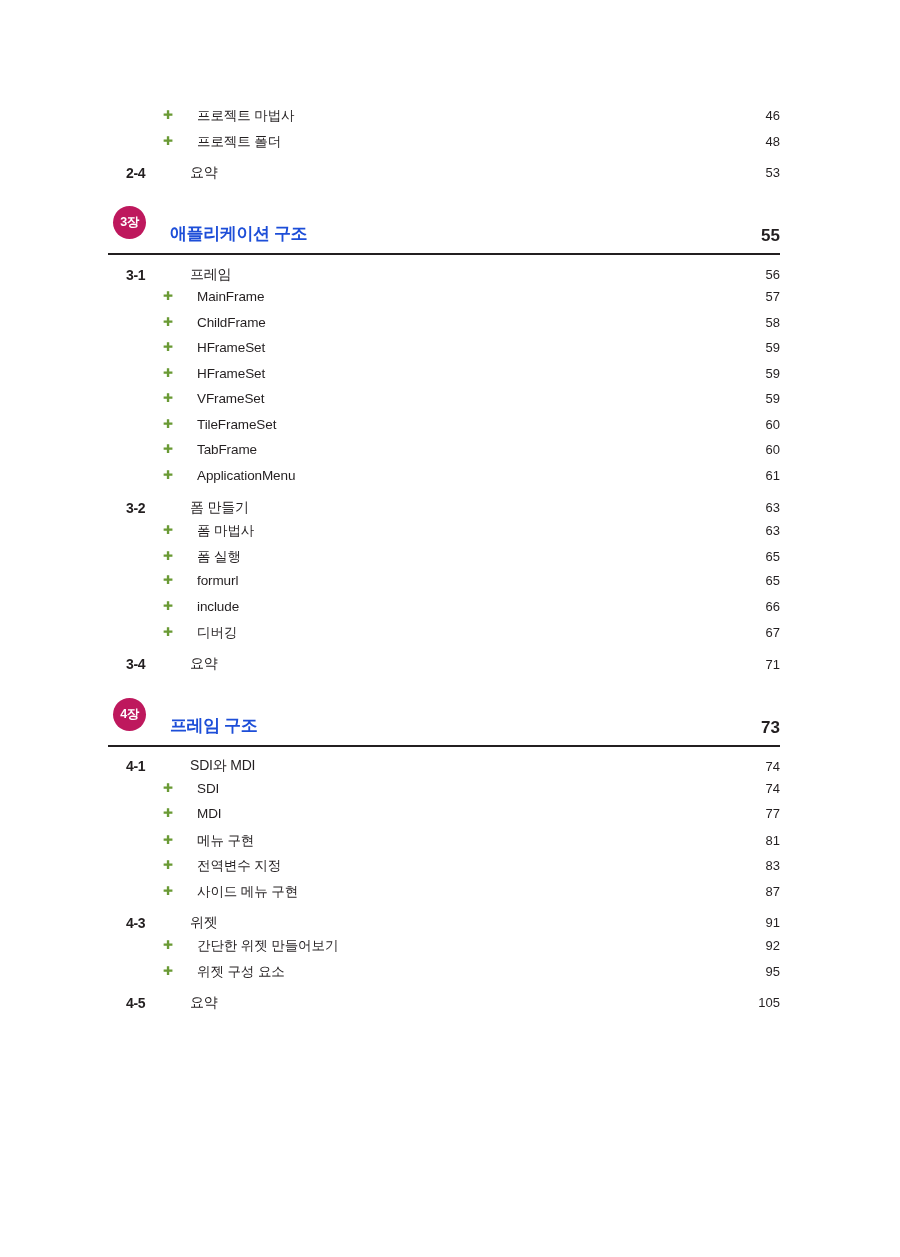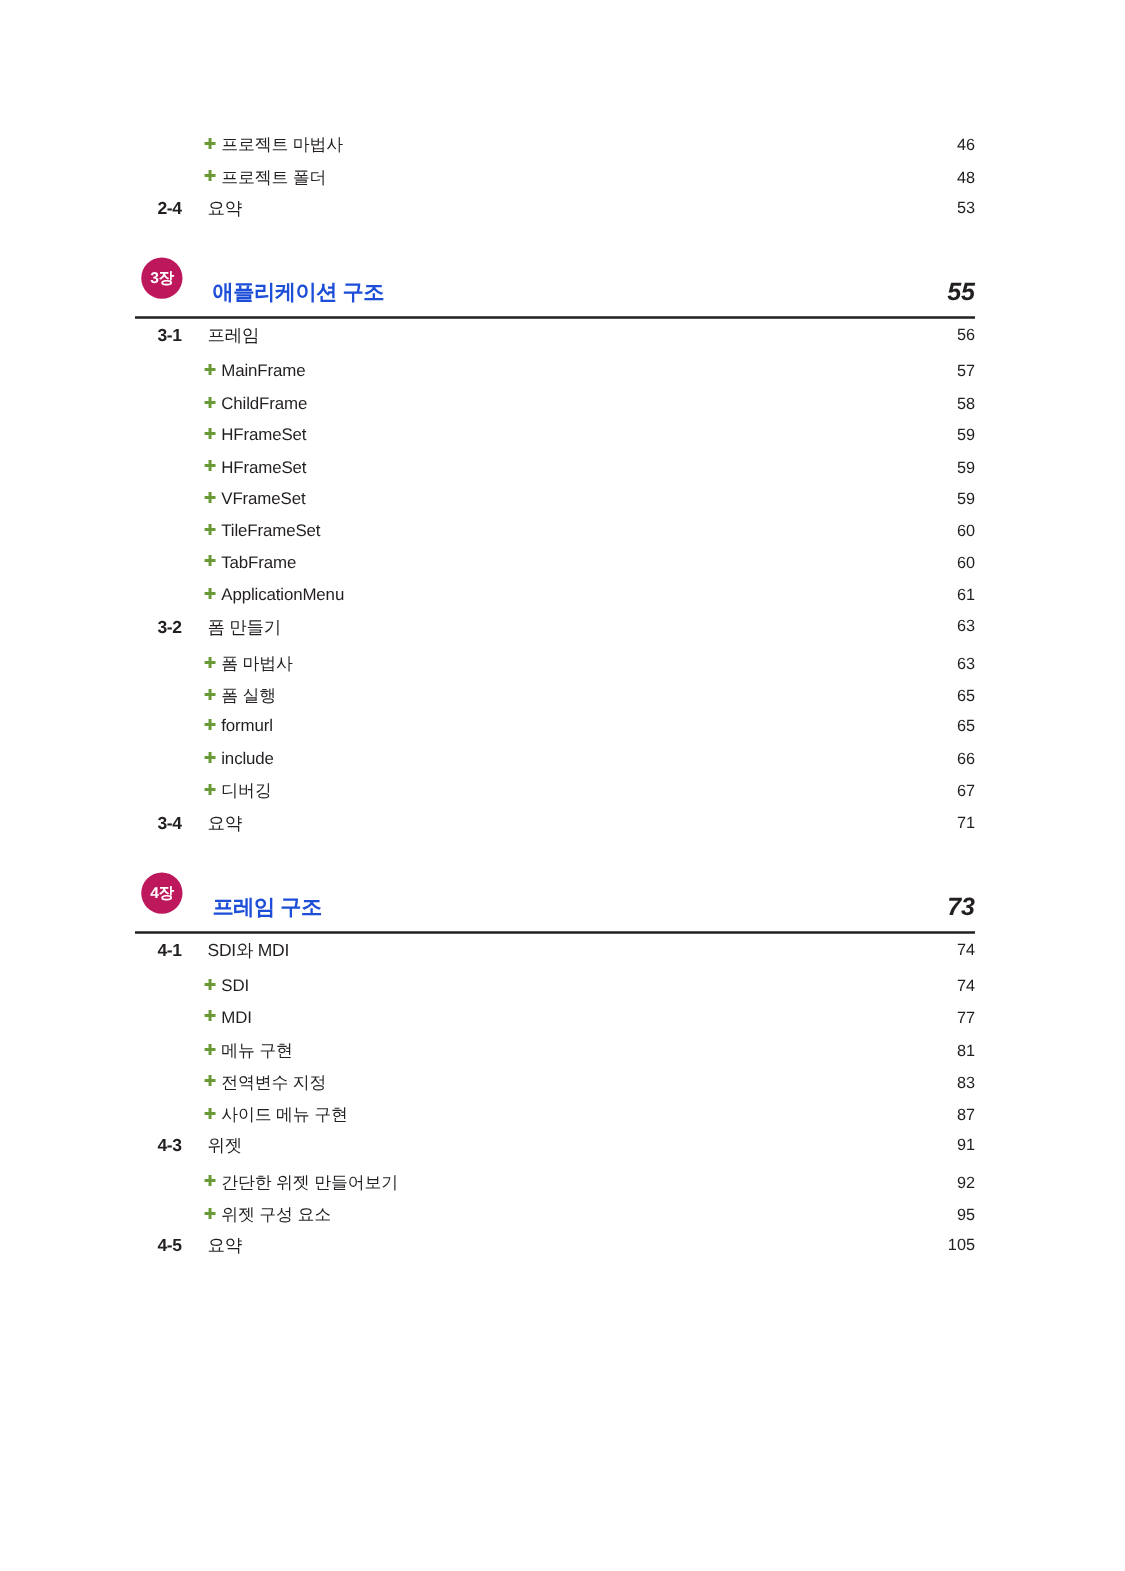--- a/index.html
+++ b/index.html
@@ -39,35 +39,37 @@
     font-size: 12px;
     line-height: 1;
     text-align: left;
     transform: translateY(-1px);
   }
   .toc-sub .label {
     flex: 0 0 auto;
     font-size: 13.5px;
     color: #231f20;
     letter-spacing: -0.1px;
+    margin-left: 20px;
   }
   .toc-sub .dots { flex: 1 1 auto; }
   .toc-sub .page-num {
     flex: 0 0 auto;
     font-size: 13px;
     color: #231f20;
     text-align: right;
     min-width: 26px;
   }
 
   .toc-sec {
     display: flex;
-    align-items: flex-start;
+    align-items: center;
     padding: 0 0 0 18px;
     height: 29px;
+    gap: 24px;
   }
   .toc-sec .num {
     flex: 0 0 auto;
     width: 40px;
     font-size: 14px;
     font-weight: bold;
     color: #231f20;
     letter-spacing: -0.3px;
   }
   .toc-sec .label {
@@ -131,24 +133,23 @@
     margin-left: 62px;
     font-size: 17px;
     font-weight: bold;
     color: #1d4ed8;
     letter-spacing: -0.4px;
   }
   .chapter-page {
     position: absolute;
     right: 0;
     bottom: 7px;
-    font-size: 20px;
+    font-size: 17px;
     font-weight: bold;
     color: #231f20;
-    font-style: italic;
   }
 
   .group { margin-top: 5px; }
 </style>
 </head>
 <body>
 
 <div class="page">
   <div class="content">
 

